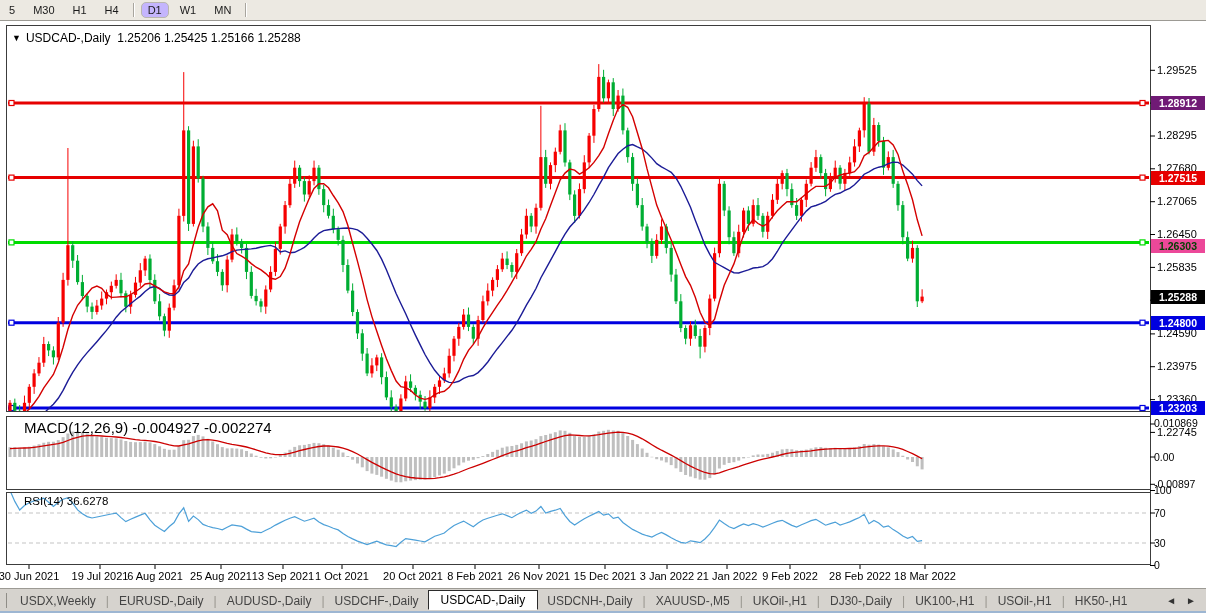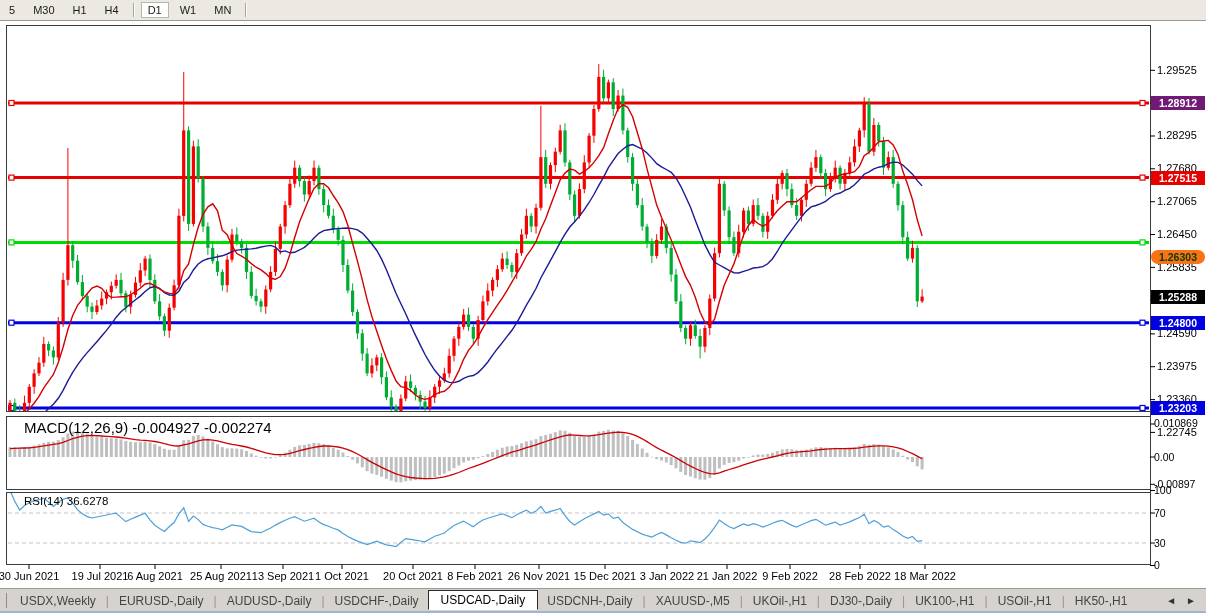--- a/index.html
+++ b/index.html
@@ -8,21 +8,21 @@
     background:#d6d3ce;font-family:"Liberation Sans","DejaVu Sans",sans-serif;
     -webkit-font-smoothing:antialiased;
   }
   
   #toolbar{
     position:absolute;left:0;top:0;width:1206px;height:20px;
     background:#ece9e2;border-bottom:1px solid #9c9a94;
     display:flex;align-items:center;font-size:11px;color:#1a1a1a;
   }
   .tf-btn{padding:2px 7px;margin:0 2px;cursor:default;white-space:nowrap;}
-  .tf-btn.active{background:#ffffff;border:1px solid #b9b6ae;border-radius:0;padding:1px 6px;text-align:right;}
+  .tf-btn.active{background:#c4b5fd;border:1px solid #b9b6ae;border-radius:5px;padding:1px 6px;text-align:right;}
   .tf-sep{width:1px;height:14px;background:#a8a59e;margin:0 5px;box-shadow:1px 0 0 #fff;}
   
   #workspace{position:absolute;left:0;top:21px;width:1206px;height:567px;background:#ffffff;}
   .panel{position:absolute;background:#fff;border:1px solid #3c3c3c;box-sizing:border-box;}
   #main-panel{left:6px;top:4px;width:1145px;height:387px;}
   #macd-panel{left:6px;top:395px;width:1145px;height:74px;}
   #rsi-panel{left:6px;top:471px;width:1145px;height:73px;}
   #chart-svg-holder{position:absolute;left:0;top:0;width:1206px;height:567px;pointer-events:none;}
   
   .panel-label{position:absolute;font-size:12px;color:#000;white-space:nowrap;z-index:6;}
@@ -723,20 +723,23 @@
         <line x1="475" y1="544" x2="475" y2="548" stroke="#000" stroke-width="1"></line>
         <line x1="539" y1="544" x2="539" y2="548" stroke="#000" stroke-width="1"></line>
         <line x1="605" y1="544" x2="605" y2="548" stroke="#000" stroke-width="1"></line>
         <line x1="667" y1="544" x2="667" y2="548" stroke="#000" stroke-width="1"></line>
         <line x1="727" y1="544" x2="727" y2="548" stroke="#000" stroke-width="1"></line>
         <line x1="790" y1="544" x2="790" y2="548" stroke="#000" stroke-width="1"></line>
         <line x1="860" y1="544" x2="860" y2="548" stroke="#000" stroke-width="1"></line>
         <line x1="925" y1="544" x2="925" y2="548" stroke="#000" stroke-width="1"></line>
       </svg></div>
 
+  <div id="chart-title" class="panel-label">
+    <span class="tri">▼</span><span>USDCAD-,Daily</span>&nbsp;&nbsp;<span>1.25206 1.25425 1.25166 1.25288</span>
+  </div>
   <div id="macd-label" class="panel-label">MACD(12,26,9) -0.004927 -0.002274</div>
   <div id="rsi-label" class="panel-label">RSI(14) 36.6278</div>
 
   <div id="axis-layer">
       <div class="tick-label" style="top: 42.7543px;">1.29525</div>
       <div class="tick-label" style="top: 75.6068px;">1.28910</div>
       <div class="tick-label" style="top: 108.459px;">1.28295</div>
       <div class="tick-label" style="top: 141.312px;">1.27680</div>
       <div class="tick-label" style="top: 174.165px;">1.27065</div>
       <div class="tick-label" style="top: 207.017px;">1.26450</div>
@@ -750,21 +753,21 @@
       <div class="sub-tick-label" style="top: 429.5px;">0.00</div>
       <div class="sub-tick-label" style="top: 456.764px;">-0.00897</div>
       <div class="sub-tick-label" style="top: 463px;">100</div>
       <div class="sub-tick-label" style="top: 485.5px;">70</div>
       <div class="sub-tick-label" style="top: 515.5px;">30</div>
       <div class="sub-tick-label" style="top: 538px;">0</div>
     </div>
   <div id="tags-layer">
       <div class="price-tag" style="top: 75px; background: #701a75; color: rgb(255, 255, 255);">1.28912</div>
       <div class="price-tag" style="top: 149.626px; background: rgb(230, 0, 0); color: rgb(255, 255, 255);">1.27515</div>
-      <div class="price-tag" style="top: 229px; background: #f97316; color: rgb(6, 64, 6); border-radius: 7px;">1.26303</div>
+      <div class="price-tag" style="top: 218px; background: #ec4899; color: rgb(6, 64, 6);">1.26303</div>
       <div class="price-tag" style="top: 268.59px; background: rgb(0, 0, 0); color: rgb(255, 255, 255);">1.25288</div>
       <div class="price-tag" style="top: 294.658px; background: rgb(0, 0, 224); color: rgb(255, 255, 255);">1.24800</div>
       <div class="price-tag" style="top: 379.968px; background: rgb(0, 0, 224); color: rgb(255, 255, 255);">1.23203</div>
     </div>
   <div id="dates-layer">
       <div class="date-label" style="left: 29px;">30 Jun 2021</div>
       <div class="date-label" style="left: 100px;">19 Jul 2021</div>
       <div class="date-label" style="left: 155px;">6 Aug 2021</div>
       <div class="date-label" style="left: 221px;">25 Aug 2021</div>
       <div class="date-label" style="left: 283px;">13 Sep 2021</div>

